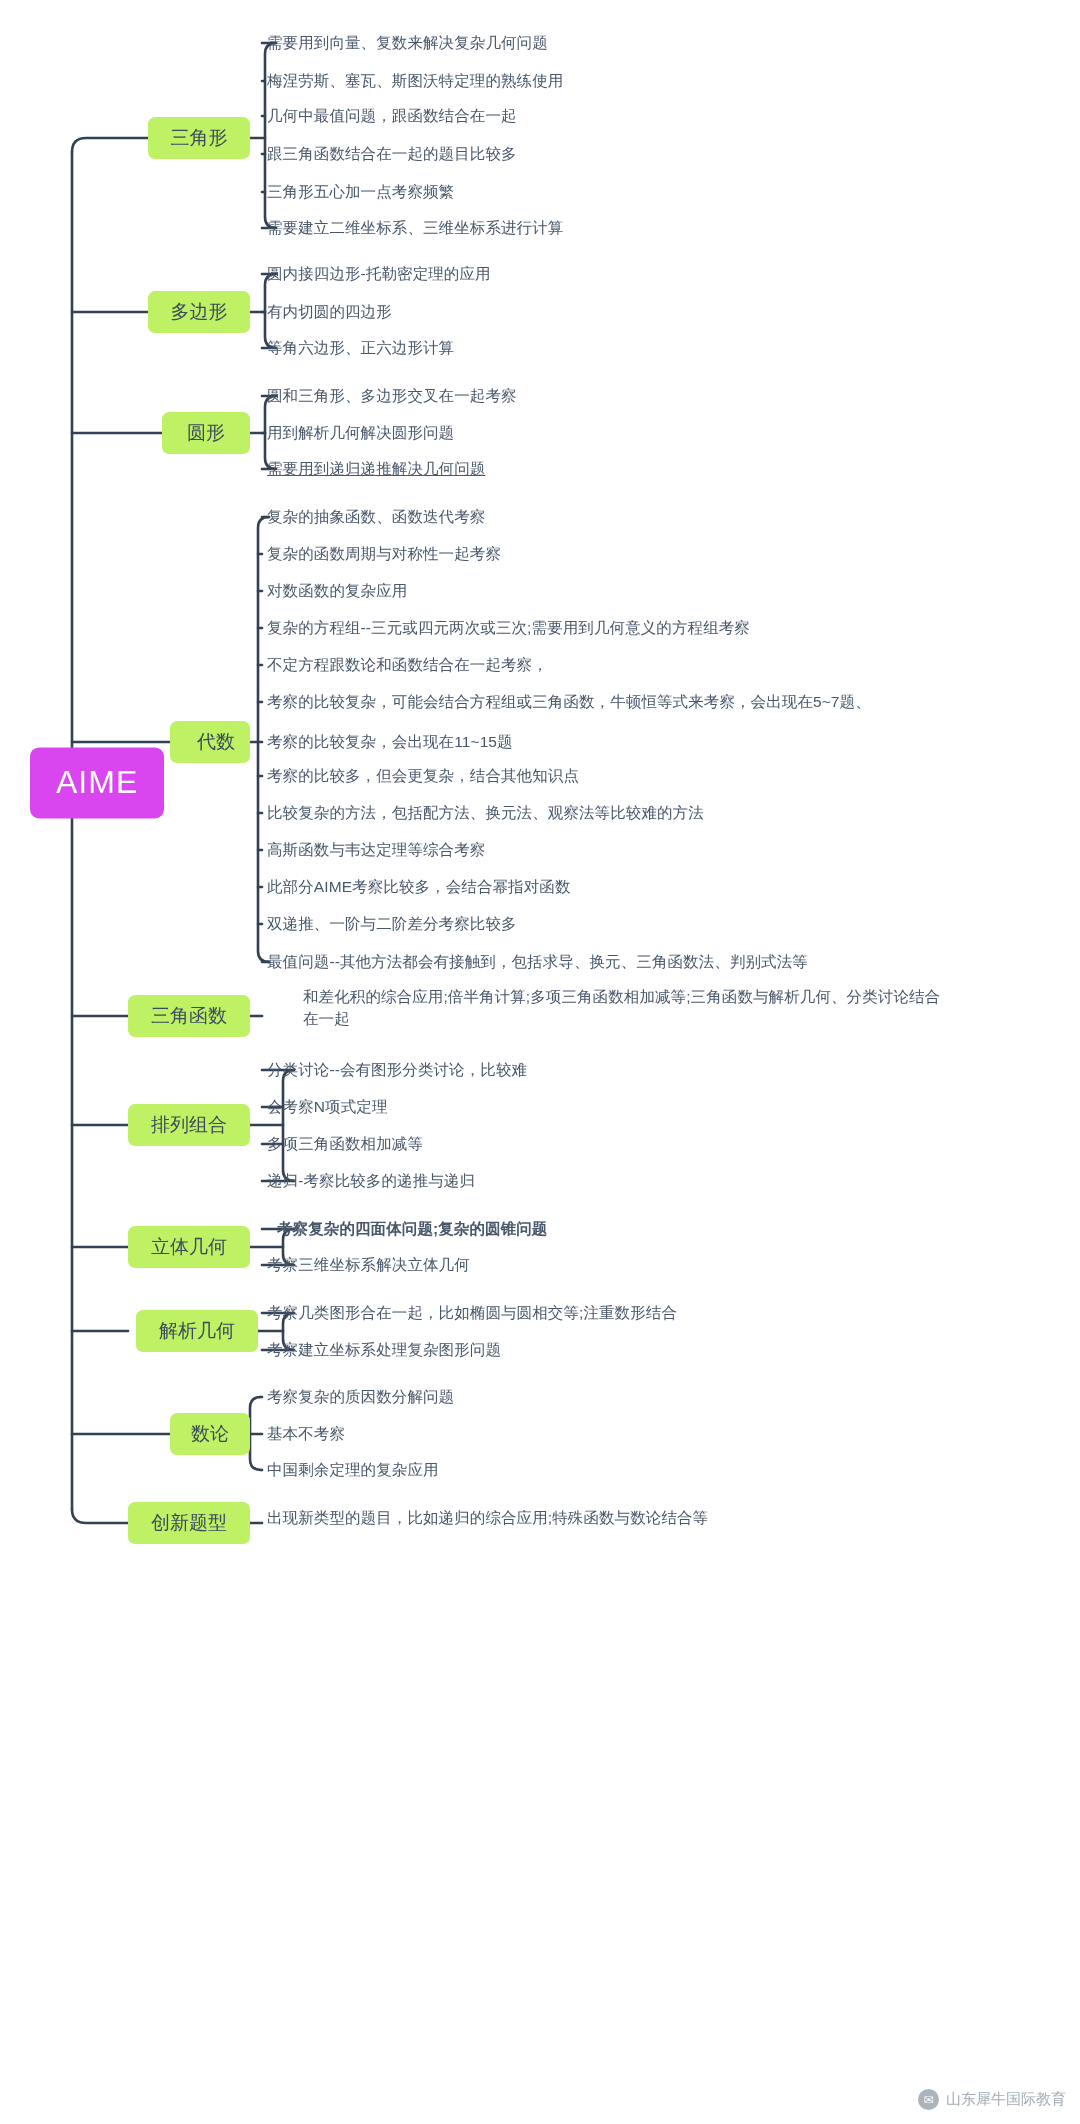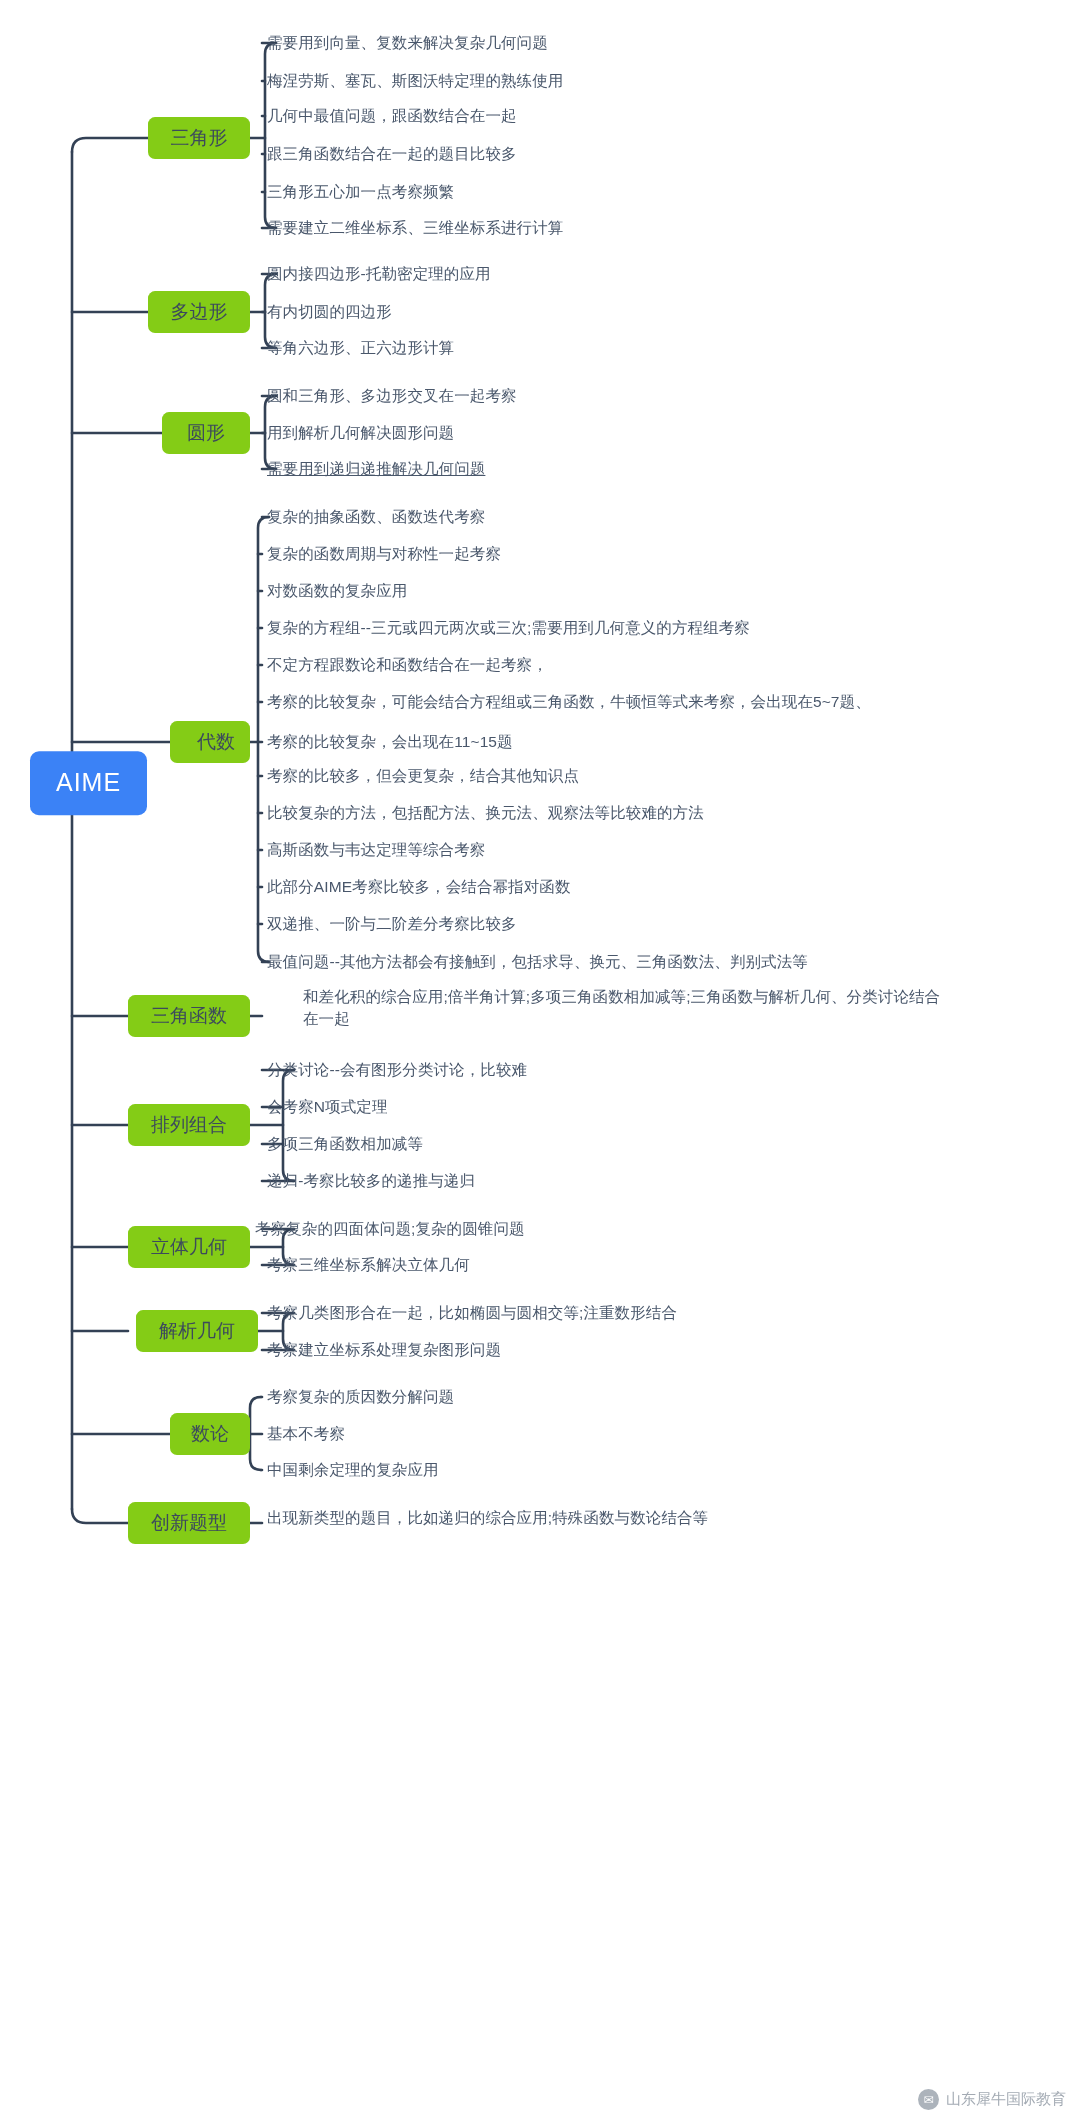--- a/index.html
+++ b/index.html
@@ -20,31 +20,31 @@
     top: 0; left: 0;
     width: 1080px; height: 2124px;
     pointer-events: none;
   }
   
   .node {
     position: absolute;
     transform: translateY(-50%);
   }
   .root-node {
-    background: #3b82f6;
+    background: #d946ef;
     color: #ffffff;
     border-radius: 9px;
-    font-size: 25px;
+    font-size: 32px;
     letter-spacing: 1px;
     padding: 18px 26px;
     line-height: 1.1;
     white-space: nowrap;
   }
   .branch-node {
-    background: #84cc16;
+    background: #bef264;
     color: #3c4a5c;
     border-radius: 7px;
     font-size: 19px;
     padding: 10px 15px;
     line-height: 1.15;
     white-space: nowrap;
     text-align: center;
   }
   .leaf-node {
     color: #49576b;
@@ -184,21 +184,21 @@
       <div class="node leaf-node" style="left: 267px; top: 924px;"><span>双递推、一阶与二阶差分考察比较多</span></div>
       <div class="node leaf-node" style="left: 267px; top: 962px;"><span>最值问题--其他方法都会有接触到，包括求导、换元、三角函数法、判别式法等</span></div>
       <div class="node branch-node" style="left: 128px; top: 1016px; min-width: 122px;"><span>三角函数</span></div>
       <div class="node leaf-node" style="left: 267px; top: 1008px; margin-left: 36px;"><span>和差化积的综合应用;倍半角计算;多项三角函数相加减等;三角函数与解析几何、分类讨论结合在一起</span></div>
       <div class="node branch-node" style="left: 128px; top: 1125px; min-width: 122px;"><span>排列组合</span></div>
       <div class="node leaf-node" style="left: 267px; top: 1070px;"><span>分类讨论--会有图形分类讨论，比较难</span></div>
       <div class="node leaf-node" style="left: 267px; top: 1107px;"><span>会考察N项式定理</span></div>
       <div class="node leaf-node" style="left: 267px; top: 1144px;"><span>多项三角函数相加减等</span></div>
       <div class="node leaf-node" style="left: 267px; top: 1181px;"><span>递归-考察比较多的递推与递归</span></div>
       <div class="node branch-node" style="left: 128px; top: 1247px; min-width: 122px;"><span>立体几何</span></div>
-      <div class="node leaf-node" style="left: 255px; top: 1229px;"><span>考察复杂的四面体问题;复杂的圆锥问题</span></div>
+      <div class="node leaf-node" style="left: 277px; top: 1229px; font-weight: bold;"><span>考察复杂的四面体问题;复杂的圆锥问题</span></div>
       <div class="node leaf-node" style="left: 267px; top: 1265px;"><span>考察三维坐标系解决立体几何</span></div>
       <div class="node branch-node" style="left: 128px; top: 1331px; min-width: 122px; margin-left: 8px;"><span>解析几何</span></div>
       <div class="node leaf-node" style="left: 267px; top: 1313px;"><span>考察几类图形合在一起，比如椭圆与圆相交等;注重数形结合</span></div>
       <div class="node leaf-node" style="left: 267px; top: 1350px;"><span>考察建立坐标系处理复杂图形问题</span></div>
       <div class="node branch-node" style="left: 170px; top: 1434px; min-width: 80px;"><span>数论</span></div>
       <div class="node leaf-node" style="left: 267px; top: 1397px;"><span>考察复杂的质因数分解问题</span></div>
       <div class="node leaf-node" style="left: 267px; top: 1434px;"><span>基本不考察</span></div>
       <div class="node leaf-node" style="left: 267px; top: 1470px;"><span>中国剩余定理的复杂应用</span></div>
       <div class="node branch-node" style="left: 128px; top: 1523px; min-width: 122px;"><span>创新题型</span></div>
       <div class="node leaf-node" style="left: 267px; top: 1518px;"><span>出现新类型的题目，比如递归的综合应用;特殊函数与数论结合等</span></div>

